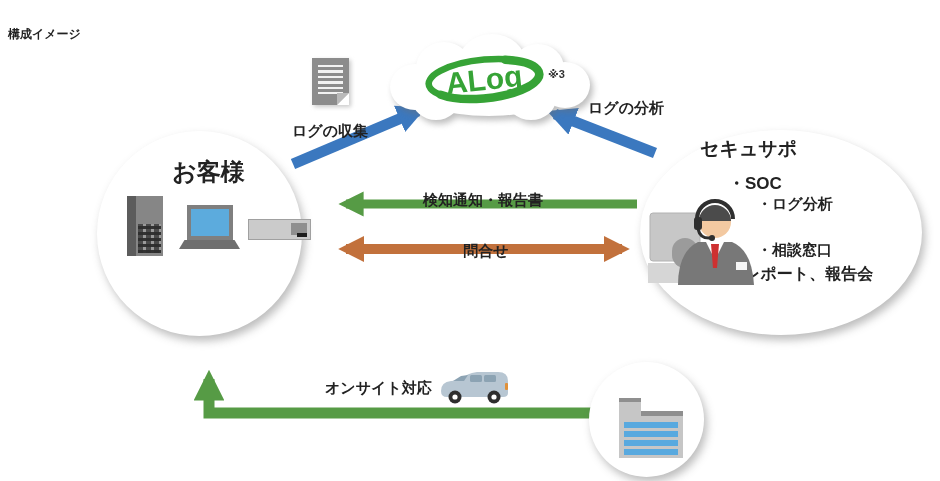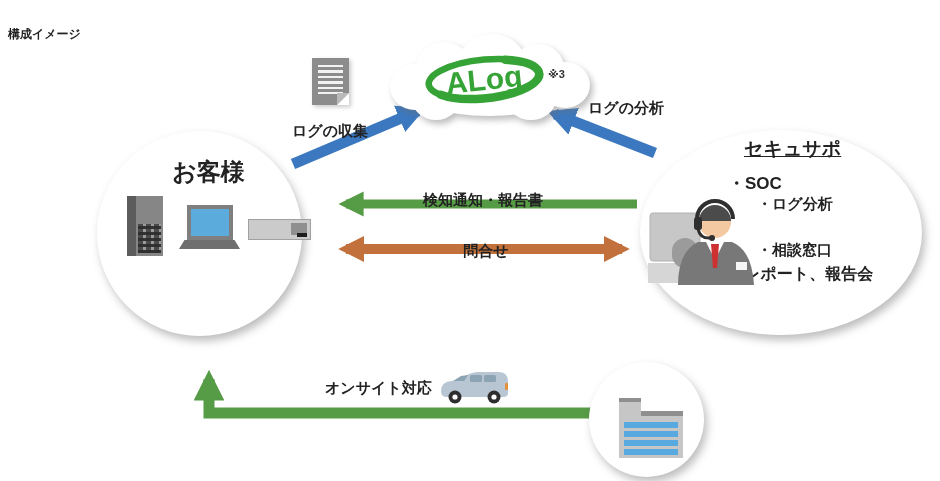--- a/index.html
+++ b/index.html
@@ -12,21 +12,21 @@
   .lbl.center{text-align:center;margin-top:16px;}
 
   
   .bubble{position:absolute;background:#fff;border-radius:50%;
           box-shadow:3px 5px 8px rgba(90,90,90,0.40);}
   #customer-circle{left:97px;top:131px;width:205px;height:205px;}
   #secusapo-ellipse{left:640px;top:130px;width:282px;height:205px;}
   #ttss-circle{left:589px;top:362px;width:115px;height:115px;}
 
   #customer-title{left:106px;top:140px;width:205px;font-size:24px;}
-  #secusapo-title{left:744px;top:136px;font-size:19px;text-decoration:underline;}
+  #secusapo-title{left:700px;top:136px;font-size:19px;}
   #ttss-title{left:589px;top:367px;width:115px;font-size:20px;letter-spacing:1px;}
 
   
   .soc-item{position:absolute;font-weight:bold;white-space:nowrap;}
 
   
   #alog-cloud{left:388px;top:34px;width:204px;height:94px;
               filter:drop-shadow(3px 4px 3px rgba(110,110,110,0.45));}
   .cl{position:absolute;background:#fff;border-radius:50%;}
 

